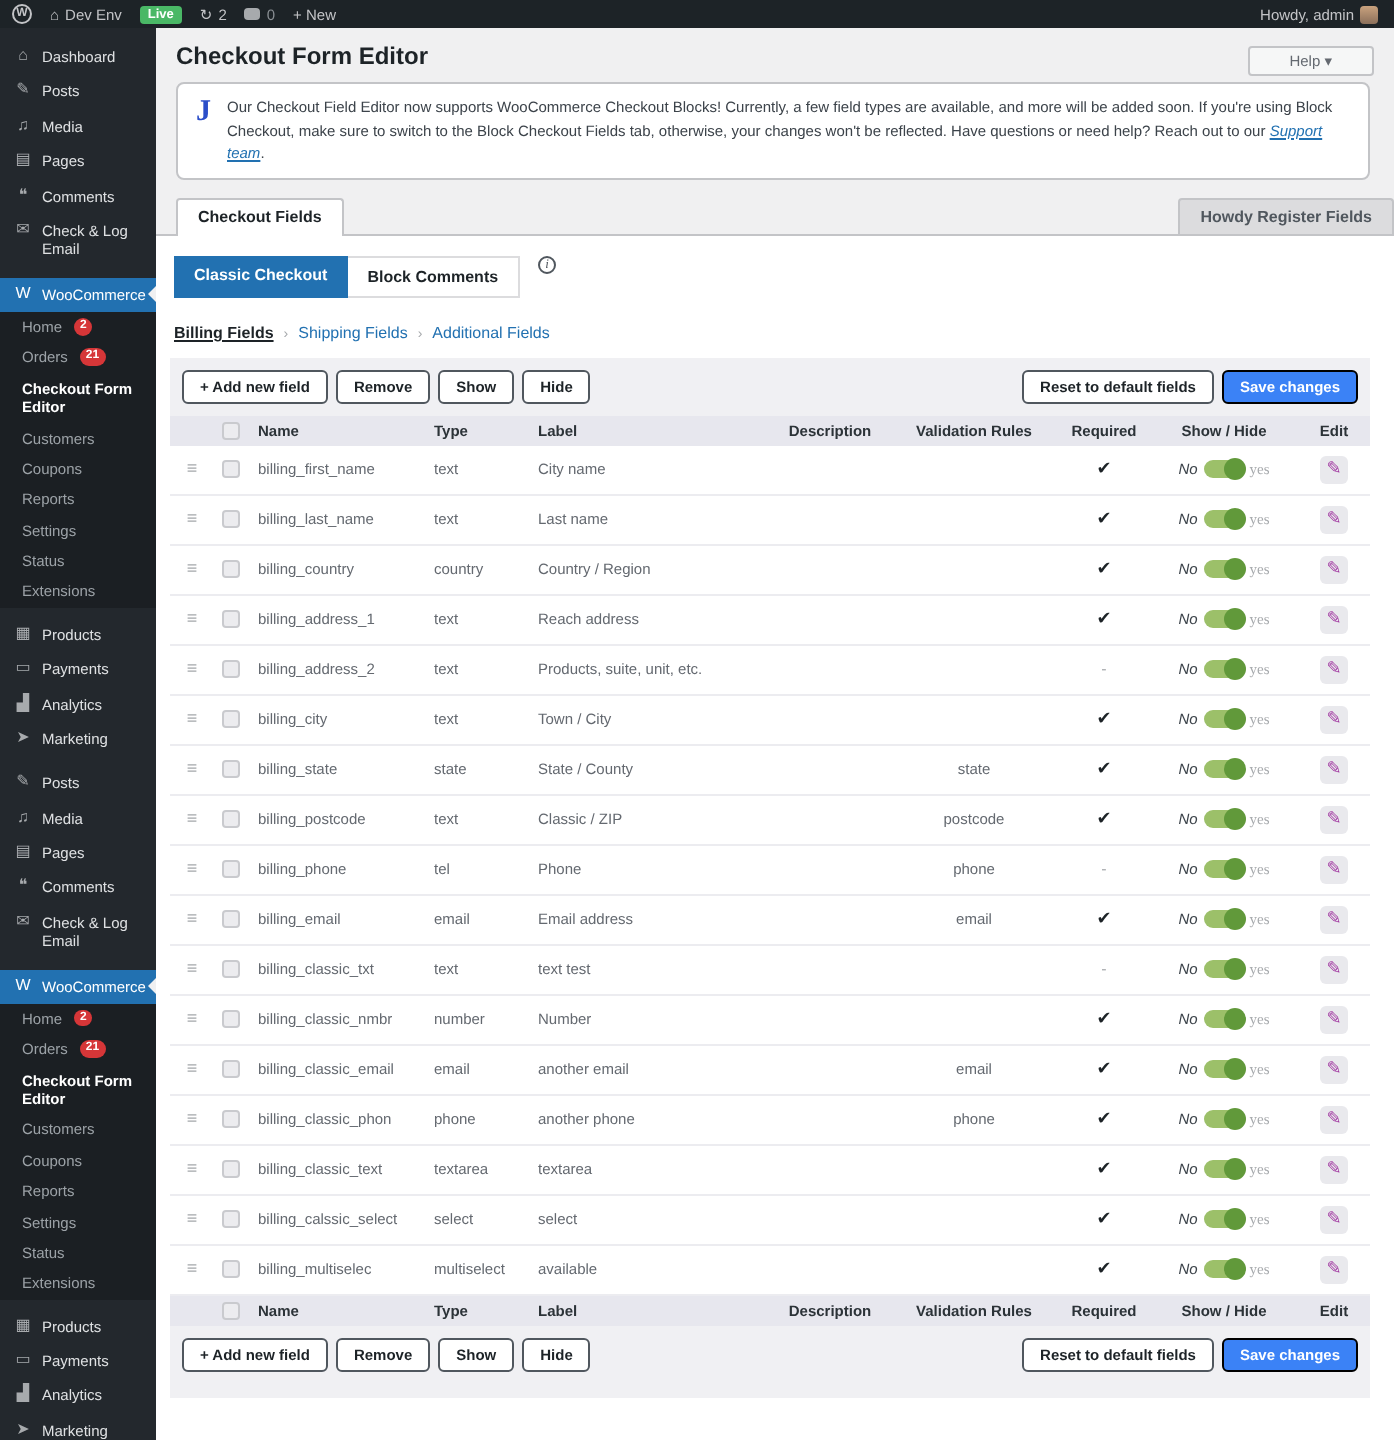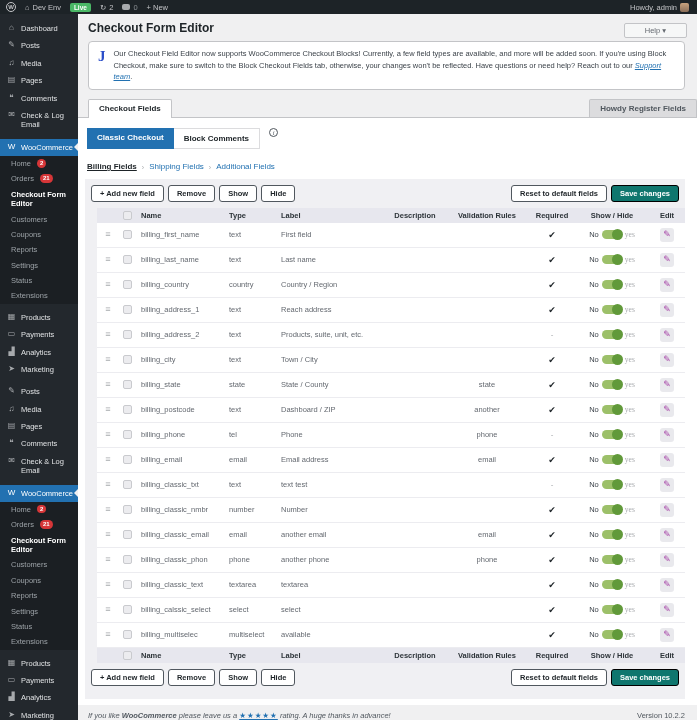--- a/index.html
+++ b/index.html
@@ -68,34 +68,34 @@
   .crumb { color:#2271b1; cursor:pointer; }
   .crumb.active { color:#1d2327; font-weight:bold; text-decoration:underline; }
   .csep { color:#a7aaad; font-size:7px; }
 
   .grayarea { background:#f0f0f3; margin-right:6px; padding-bottom:7px; }
   .toolbar { display:flex; justify-content:space-between; padding:6px 6px; }
   .tgroup { display:flex; gap:4px; }
   .btn { background:#fff; border:1px solid #50575e; border-radius:3px; padding:3px 8px;
     font-size:7.5px; font-weight:bold; color:#1d2327; cursor:pointer;
     font-family:"Liberation Sans","DejaVu Sans",sans-serif; }
-  .btn.dark { background:#0f766e; border-color:#000; color:#fff; }
+  .btn.dark { background:#3b82f6; border-color:#000; color:#fff; }
 
   .thead, .trow { display:grid; align-items:center;
-    grid-template-columns:22px 22px 88px 52px 1fr 60px 84px 46px 74px 36px;margin-left:12px; }
+    grid-template-columns:22px 22px 88px 52px 1fr 60px 84px 46px 74px 36px; }
   .thead { background:#e7e7ee; height:15px; font-weight:bold; font-size:7.5px; color:#2c3338; }
   .trow { background:#fff; height:25px; border-bottom:1px solid #ececf0; font-size:7.5px; color:#646970; }
   .c-center { text-align:center; justify-self:stretch; }
   .cb { width:9px; height:9px; background:#ececef; border:1px solid #c9cace; border-radius:2px;
     display:inline-block; cursor:pointer; margin-left:4px; }
   .drag { color:#a7aaad; font-size:9px; text-align:center; cursor:grab; line-height:1; }
   .req { font-size:9px; color:#1d2327; }
   .req.off { color:#a7aaad; font-size:8px; }
   .showhide { display:flex; align-items:center; justify-content:center; gap:3px; }
-  .tno { color:#3c434a; }
+  .tno { color:#3c434a;font-style:italic; }
   .tyes { color:#a7aaad;font-family:Liberation Serif, serif; }
   .toggle { width:20px; height:9px; background:#9cc069; border-radius:5px; position:relative; cursor:pointer; flex:none; }
   .knob { width:11px; height:11px; border-radius:50%; background:#61993a; position:absolute; right:-1px; top:-1px; }
   .editbtn { width:14px; height:14px; background:#e9e9ed; border:none; border-radius:3px; cursor:pointer;
     color:#a33ca3; font-size:9px; line-height:13px; padding:0; margin:0 auto; display:block; }
 
   .pfooter { display:flex; justify-content:space-between; align-items:center; padding:6px 12px 0 10px;
     font-size:7.5px; color:#50575e; }
   .pfooter .left { font-style:italic; }
   .pfooter b { font-style:italic; }
@@ -386,21 +386,21 @@
           <span class="c-center">Edit</span>
         </div>
 
         <div>
 
         <div class="trow">
               <span class="drag">≡</span>
               <span class="cb"></span>
               <span>billing_first_name</span>
               <span>text</span>
-              <span>First field</span>
+              <span>City name</span>
               <span class="c-center"></span>
               <span class="c-center"></span>
               <span class="c-center req on">✔</span>
               <span class="showhide">
                 <span class="tno">No</span>
                 <span class="toggle">
                   <span class="knob"></span>
                 </span>
                 <span class="tyes">yes</span>
               </span>
@@ -512,23 +512,23 @@
                 </span>
                 <span class="tyes">yes</span>
               </span>
               <button class="editbtn"><span>✎</span></button>
             </div>
             <div class="trow">
               <span class="drag">≡</span>
               <span class="cb"></span>
               <span>billing_postcode</span>
               <span>text</span>
-              <span>Dashboard / ZIP</span>
-              <span class="c-center"></span>
-              <span class="c-center">another</span>
+              <span>Classic / ZIP</span>
+              <span class="c-center"></span>
+              <span class="c-center">postcode</span>
               <span class="c-center req on">✔</span>
               <span class="showhide">
                 <span class="tno">No</span>
                 <span class="toggle">
                   <span class="knob"></span>
                 </span>
                 <span class="tyes">yes</span>
               </span>
               <button class="editbtn"><span>✎</span></button>
             </div>
@@ -717,18 +717,14 @@
             <button class="btn">Hide</button>
           </div>
           <div class="tgroup">
             <button class="btn">Reset to default fields</button>
             <button class="btn dark">Save changes</button>
           </div>
         </div>
       </div>
     </div>
 
-    <div class="pfooter">
-      <span class="left"><span>If you like </span><b>WooCommerce</b><span> please leave us a </span><span class="stars">★★★★★</span><span> rating. A huge thanks in advance!</span></span>
-      <span>Version 10.2.2</span>
-    </div>
   </div>
 </div>
 
 </body></html>

